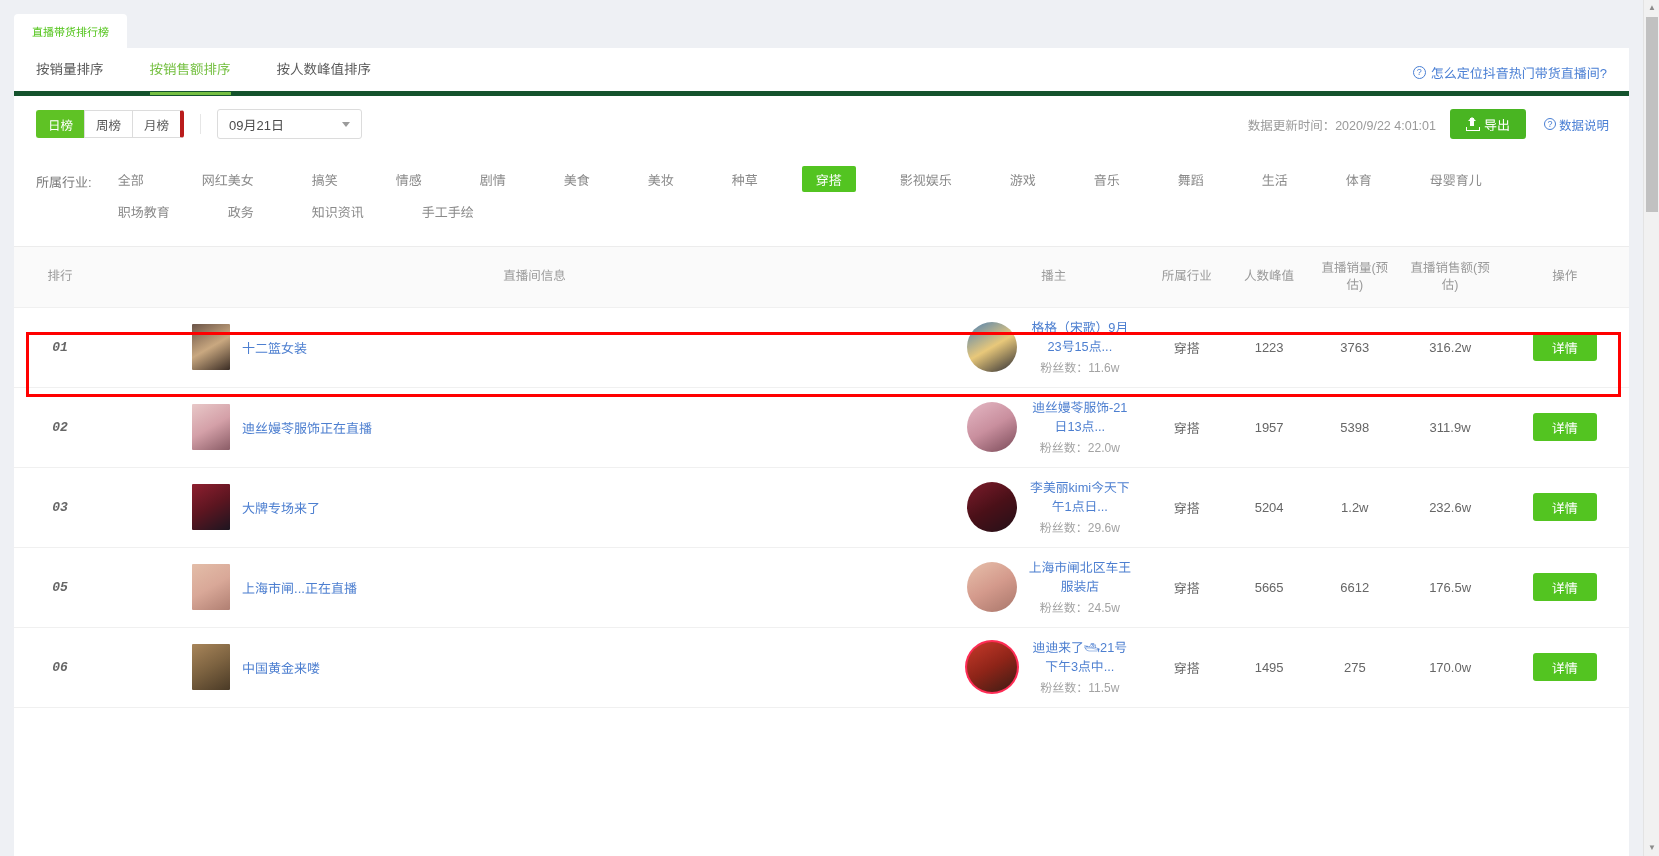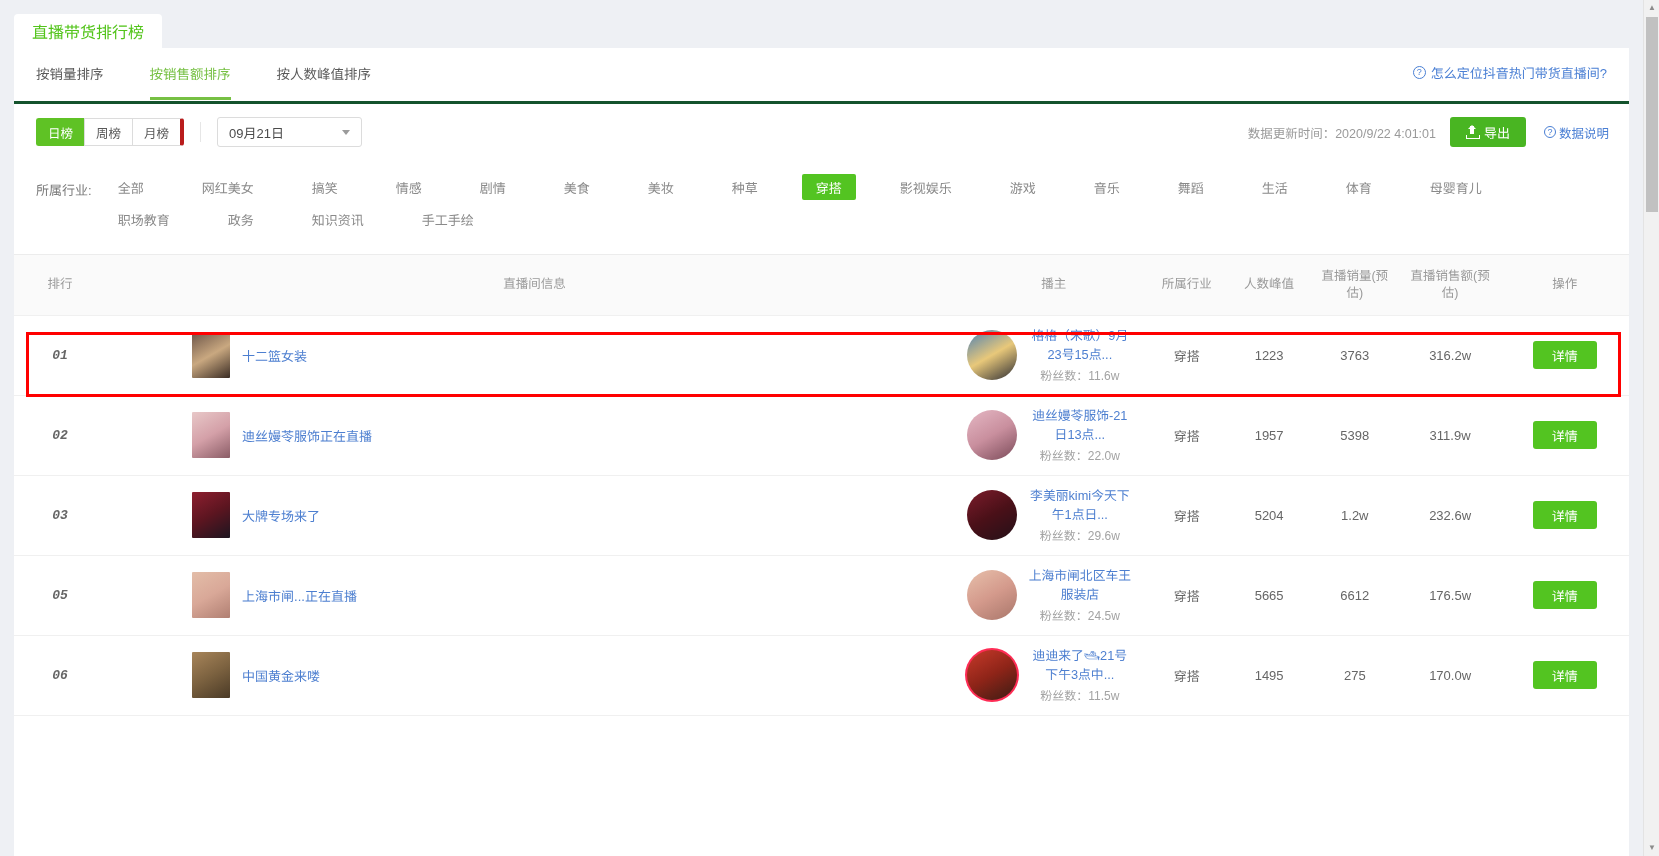--- a/index.html
+++ b/index.html
@@ -43,40 +43,40 @@
     width: 1643px; height: 48px;
     background: #eef0f4;
   }
   .top-tab {
     position: absolute; left: 14px; top: 14px;
     height: 34px;
     padding: 0 18px;
     display: flex; align-items: center;
     background: #ffffff;
     border-radius: 4px 4px 0 0;
-    font-size: 16px;
+    font-size: 11px;
     color: #52c41a;
     cursor: pointer;
     white-space: nowrap;
   }
 
   
   .card {
     position: absolute;
     top: 48px; left: 14px;
     width: 1615px;
     min-height: 820px;
     background: #ffffff;
   }
 
   
   .subnav {
     position: relative;
-    height: 56px;
-    border-bottom: 3px solid #14532d;
+    height: 48px;
+    border-bottom: 5px solid #14532d;
     display: flex;
     align-items: center;
     padding-left: 22px;
   }
   .subnav-item {
     position: relative;
     font-size: 13.5px;
     color: #5a5a5a;
     margin-right: 46px;
     height: 48px;

